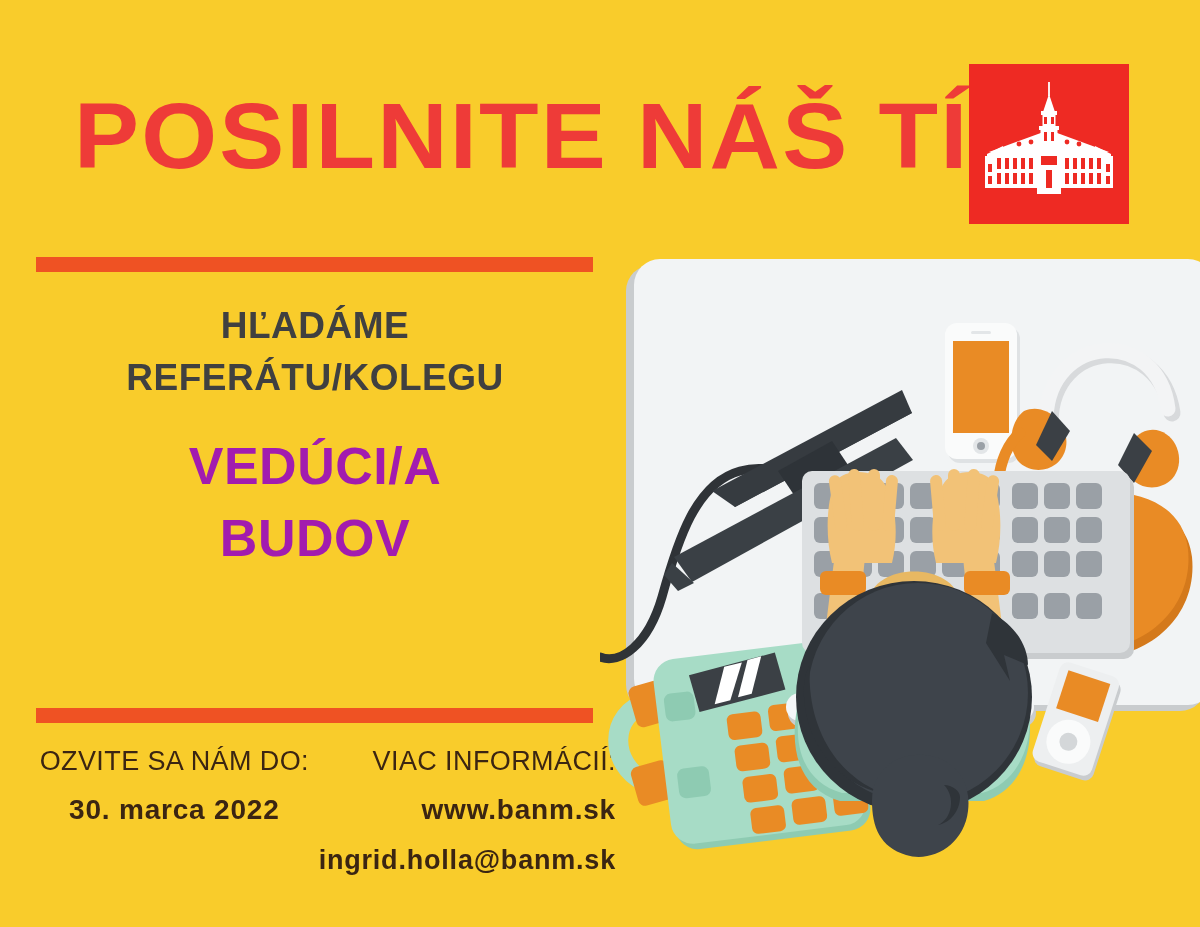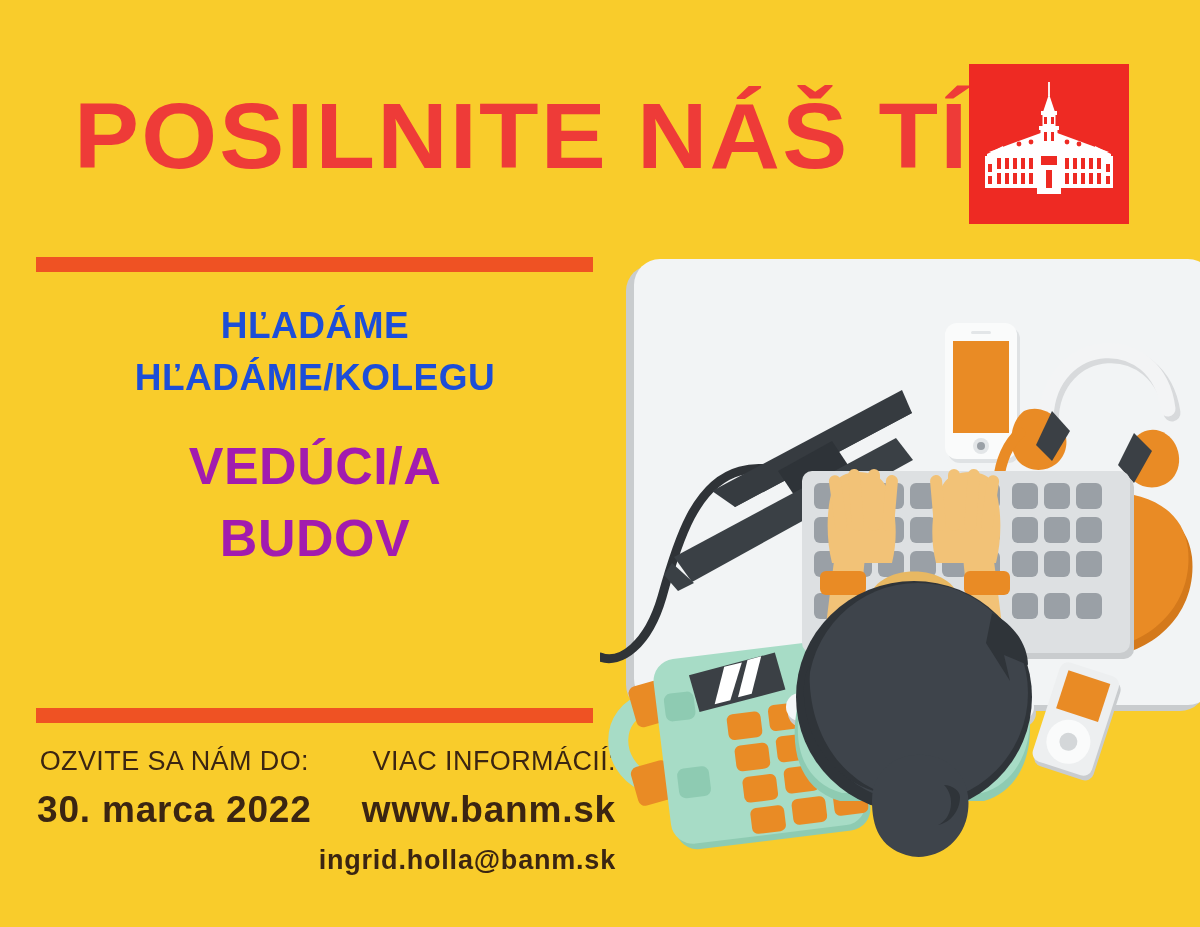--- a/index.html
+++ b/index.html
@@ -60,21 +60,21 @@
 
   
   .copy {
     position: absolute;
     left: 30px;
     top: 300px;
     width: 570px;
     text-align: center;
   }
   .looking {
-    color: #1d4ed8;
+    color: #404040;
     font-family: "Liberation Sans Narrow", "Liberation Sans", sans-serif;
     font-weight: 700;
     font-size: 37px;
     line-height: 52px;
     letter-spacing: 0.5px;
   }
   .position {
     margin-top: 26px;
     color: #a21caf;
     font-family: "Liberation Sans Narrow", "Liberation Sans", sans-serif;
@@ -103,21 +103,21 @@
     font-size: 27px;
     line-height: 38px;
     letter-spacing: 0.4px;
     white-space: nowrap;
   }
   .foot-val {
     margin-top: 10px;
     color: #3B2512;
     font-family: "Liberation Sans Narrow", "Liberation Sans", sans-serif;
     font-weight: 700;
-    font-size: 37px;
+    font-size: 28px;
     line-height: 40px;
     letter-spacing: 0.8px;
     white-space: nowrap;
   }
   .foot-val.small { font-size: 27px; }
 
   
   .illustration {
     position: absolute;
     left: 600px;
@@ -205,21 +205,21 @@
       </g>
     </svg>
   </div>
 
   <div class="rule top"></div>
   <div class="rule bottom"></div>
 
   <div class="copy">
     <div class="looking">
       <div>HĽADÁME</div>
-      <div>HĽADÁME/KOLEGU</div>
+      <div>REFERÁTU/KOLEGU</div>
     </div>
     <div class="position">
       <div>VEDÚCI/A</div>
       <div>BUDOV</div>
     </div>
   </div>
 
   <div class="footer">
     <div class="foot-col left">
       <div class="foot-head">OZVITE SA NÁM DO:</div>

